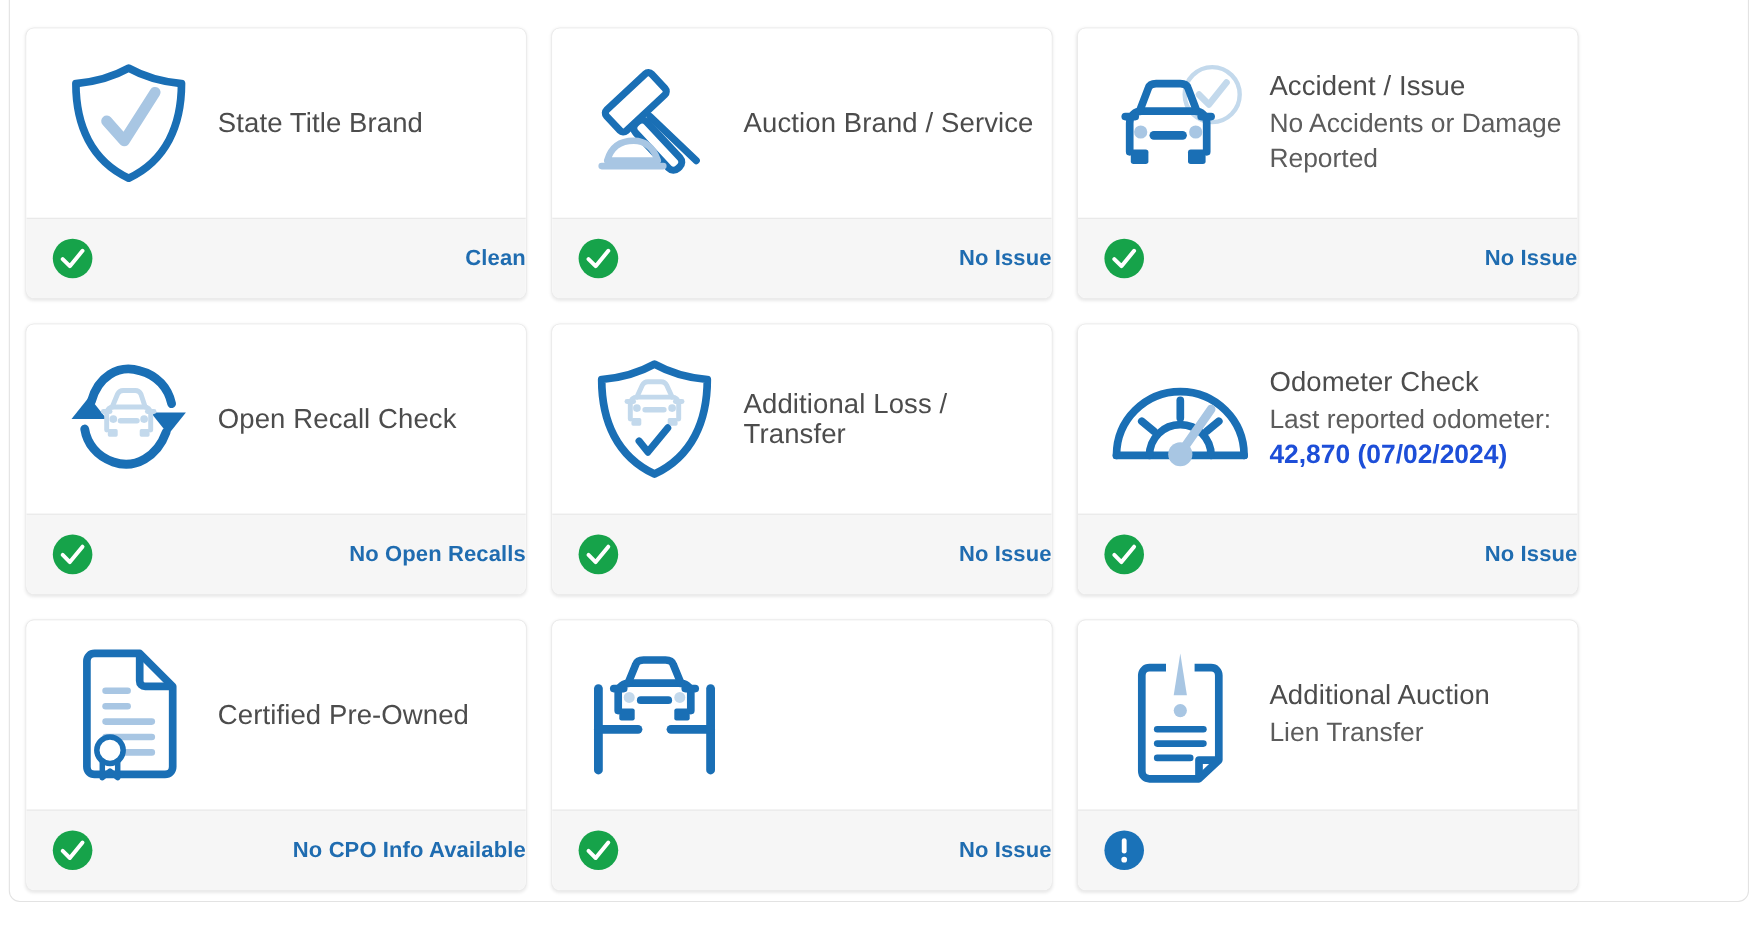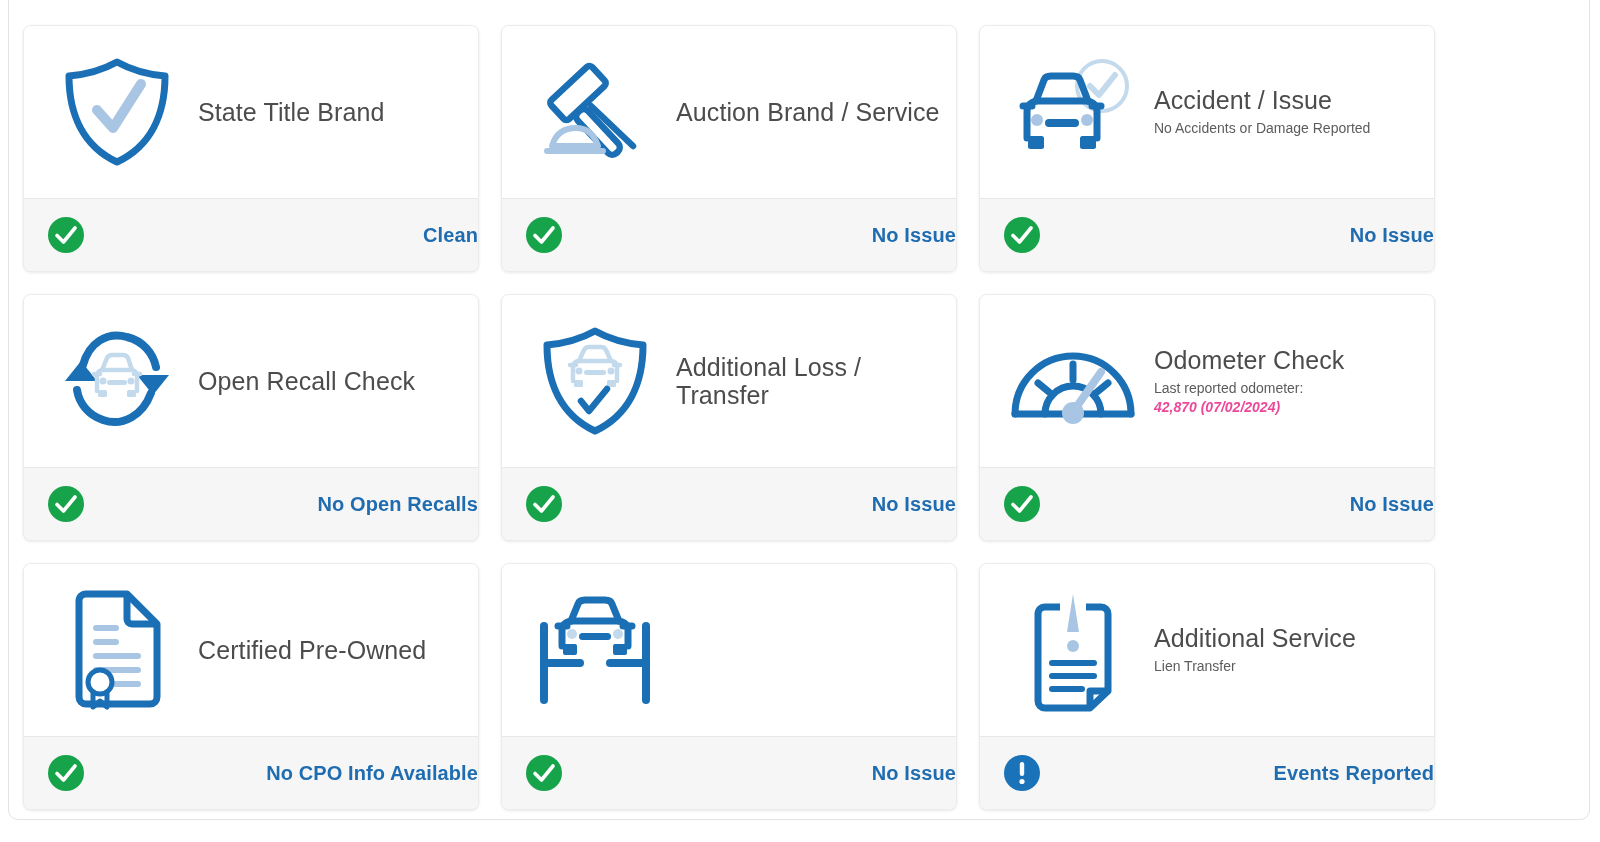--- a/index.html
+++ b/index.html
@@ -70,26 +70,26 @@
   }
 
   .card-title {
     font-size: 25px;
     color: #4c4c4c;
     line-height: 1.12;
     letter-spacing: 0.1px;
   }
 
   .card-subtitle {
-    font-size: 14px;
+    font-size: 24px;
     color: #5c5c5c;
     line-height: 1.3;
     margin-top: 5px;
   }
-  .card-subtitle .strong { font-weight: bold; color: #ec4899; font-style: italic; }
+  .card-subtitle .strong { font-weight: bold; color: #1d4ed8; }
 
   .card-footer {
     height: 72px;
     background: #f6f6f6;
     border-top: 1px solid #e8e8e8;
     display: flex;
     align-items: center;
     position: relative;
   }
 
@@ -383,30 +383,29 @@
             <path d="M49 6 L55 44 L43 44 Z" fill="#a8c6e3"></path>
             <circle cx="49" cy="58" r="6" fill="#a8c6e3"></circle>
             <g stroke="#1a6fb5" stroke-width="6" stroke-linecap="round">
               <line x1="28" y1="75" x2="70" y2="75"></line>
               <line x1="28" y1="88" x2="70" y2="88"></line>
               <line x1="28" y1="101" x2="58" y2="101"></line>
             </g>
           </svg>
         </div>
         <div class="card-text">
-          <div class="card-title">Additional Service</div>
+          <div class="card-title">Additional Auction</div>
           <div class="card-subtitle">Lien Transfer</div>
         </div>
       </div>
       <div class="card-footer">
         <span class="status-badge">
           <svg width="40" height="40" viewBox="0 0 40 40">
             <circle cx="20" cy="20" r="18" fill="#1a72b8"></circle>
             <rect x="17.8" y="9" width="4.4" height="14" rx="2.2" fill="#ffffff"></rect>
             <circle cx="20" cy="28.5" r="2.6" fill="#ffffff"></circle>
           </svg>
         </span>
-        <span class="status-label">Events Reported</span>
       </div>
     </div>
 
   </div>
 </div>
 
 </body></html>

